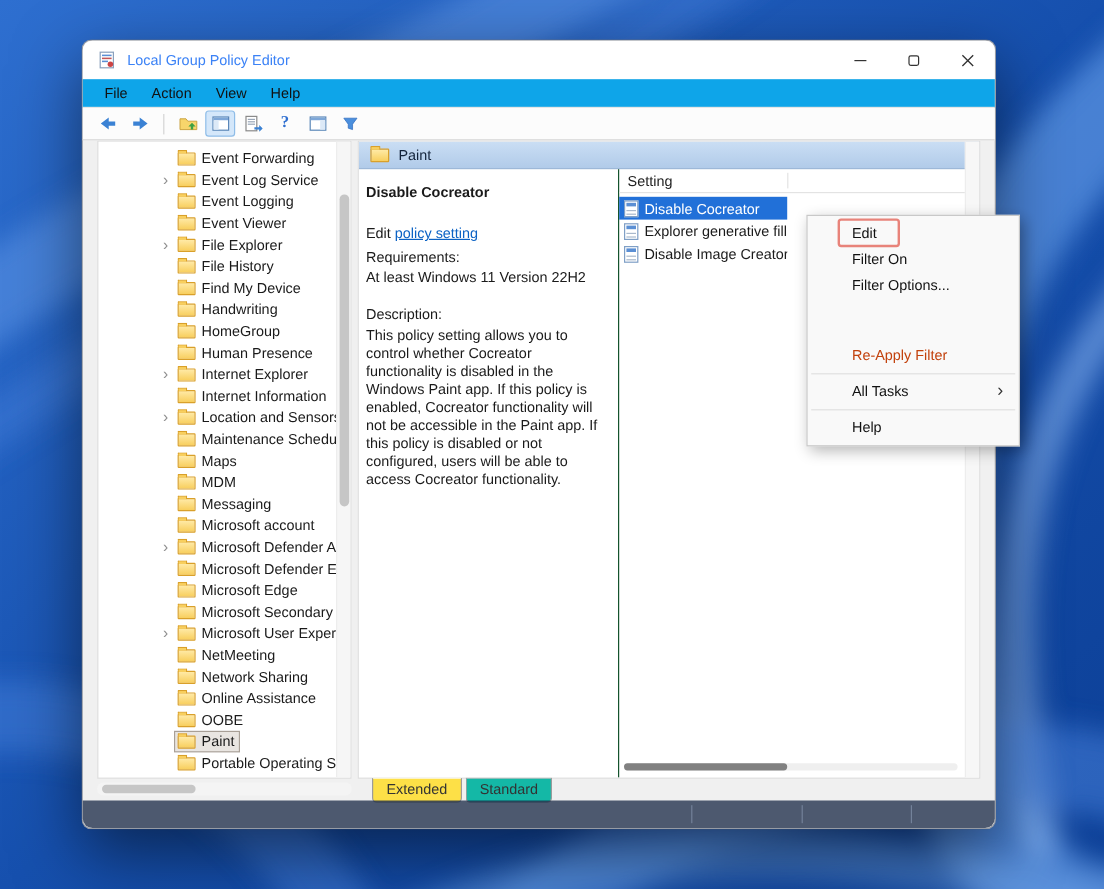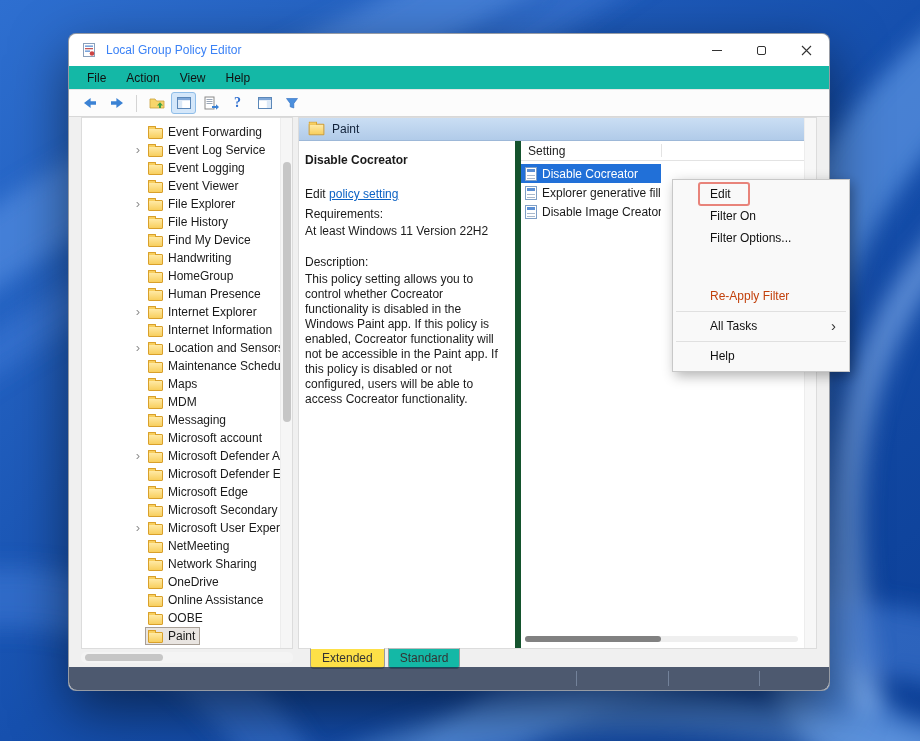--- a/index.html
+++ b/index.html
@@ -15,39 +15,39 @@
 
   .titlebar { height:32px; background:#fff; border-radius:8px 8px 0 0; display:flex; align-items:center; padding-left:12px; }
   .app-icon { width:16px; height:16px; margin-right:9px; flex:none; }
   .title-text { font-size:12px; color:#3b82f6; }
   .win-controls { margin-left:auto; display:flex; height:32px; }
   .win-btn { width:45px; height:32px; display:flex; align-items:center; justify-content:center; background:transparent; border:none; cursor:default; }
   .glyph-min { width:10px; height:1px; background:#333; display:block; }
   .glyph-max { width:9px; height:9px; border:1px solid #333; border-radius:2px; display:block; }
   .win-btn.close { border-radius:0 8px 0 0; }
 
-  .menubar { height:24px; background:#14b8a6; border-bottom:1px solid #e6e6e6; display:flex; align-items:center; padding-left:8px; }
+  .menubar { height:24px; background:#0ea5e9; border-bottom:1px solid #e6e6e6; display:flex; align-items:center; padding-left:8px; }
   .menu-bar-item { padding:3px 10px; font-size:12px; color:#111; }
 
   .toolbar { height:27px; background:#fcfcfc; border-bottom:1px solid #d8d8d8; display:flex; align-items:center; padding-left:8px; gap:2px; }
   .tb-btn { width:25px; height:22px; display:flex; align-items:center; justify-content:center; background:transparent; border:1px solid transparent; border-radius:3px; }
   .tb-btn.pressed { background:#d4e7fa; border-color:#8fbde8; }
   .tb-sep { width:1px; height:17px; background:#d4d4d4; margin:0 5px; }
   .help-glyph { color:#2f6fd0; font-weight:bold; font-size:14px; font-family:"Liberation Serif", serif; }
 
   
   .content { position:absolute; left:0; right:0; top:83px; height:532px; padding:0 12px; display:flex; }
 
   .tree-panel { width:212px; min-width:212px; background:#fff; border:1px solid #dcdcdc; position:relative; overflow:hidden; }
   .tree-list { padding-top:5px; }
   .tree-item { height:18px; display:flex; align-items:center; padding-left:48px; white-space:nowrap; }
   .expander { width:16px; flex:none; text-align:center; color:#8f8f8f; font-size:13px; line-height:16px; }
   .expander::before { content:"\203A"; visibility:hidden; }
   .tree-item.expandable .expander::before { visibility:visible; }
-  .tree-entry { display:flex; align-items:flex-end; gap:5px; padding:1px 4px 1px 2px; }
+  .tree-entry { display:flex; align-items:center; gap:5px; padding:1px 4px 1px 2px; }
   .tree-entry.selected { background:#e9e5e1; outline:1px solid #a89f96; }
   .folder { width:15px; height:11px; flex:none; background:linear-gradient(#ffeaa6,#f8cf5e); border:1px solid #d9a02a; border-radius:1px; position:relative; }
   .folder::before { content:""; position:absolute; top:-3px; left:-1px; width:6px; height:2px; background:#f8cf5e; border:1px solid #d9a02a; border-bottom:none; border-radius:1px 1px 0 0; }
   .tree-label { font-size:12px; }
   .tree-vscroll { position:absolute; right:0; top:0; bottom:0; width:12px; background:#f6f6f6; border-left:1px solid #ededed; }
   .tree-vscroll-thumb { position:absolute; left:2px; top:44px; width:8px; height:260px; background:#c6c6c6; border-radius:4px; }
 
   .splitter { width:5px; }
 
   .right-panel { flex:1; background:#fff; border:1px solid #dcdcdc; display:flex; flex-direction:column; overflow:hidden; position:relative; }
@@ -58,21 +58,21 @@
 
   .detail-pane { width:216px; min-width:216px; padding:12px 14px 0 6px; }
   .d-title { font-weight:bold; font-size:12px; }
   .d-edit { margin-top:20px; }
   .policy-link { color:#0b62c4; text-decoration:underline; cursor:pointer; }
   .d-req-label { margin-top:6px; }
   .d-req { margin-top:3px; }
   .d-desc-label { margin-top:17px; }
   .d-desc { margin-top:3px; line-height:15px; }
 
-  .settings-pane { flex:1; position:relative; border-left:6px solid #14532d; }
+  .settings-pane { flex:1; position:relative; border-left:1px solid #14532d; }
   .col-header { height:20px; line-height:20px; padding-left:7px; font-size:12px; color:#222; border-bottom:1px solid #e3e3e3; position:relative; }
   .col-header::after { content:""; position:absolute; left:140px; top:3px; bottom:3px; width:1px; background:#e3e3e3; }
   .settings-rows { padding-top:3px; }
   .setting-row { height:19px; display:flex; align-items:center; gap:5px; padding:0 4px; width:140px; white-space:nowrap; overflow:hidden; }
   .setting-row.selected { background:#2170d8; color:#fff; }
   .setting-icon { width:12px; height:14px; flex:none; background:#fff; border:1px solid #7f9fc6; position:relative; }
   .setting-icon::before { content:""; position:absolute; left:1px; right:1px; top:1px; height:3px; background:#5b8fd4; }
   .setting-icon::after { content:""; position:absolute; left:1px; right:1px; top:7px; height:1px; background:#a9b9cd; box-shadow:0 3px 0 #a9b9cd; }
   .h-scroll { position:absolute; left:4px; bottom:6px; right:18px; height:6px; background:#efefef; border-radius:3px; }
   .h-scroll-thumb { position:absolute; left:0; top:0; width:136px; height:6px; background:#818181; border-radius:3px; }
@@ -387,27 +387,20 @@
             <span class="expander"></span>
             <span class="tree-entry">
               <span class="folder"></span>
               <span class="tree-label">Network Sharing</span>
             </span>
           </div>
           <div class="tree-item">
             <span class="expander"></span>
             <span class="tree-entry">
               <span class="folder"></span>
-              <span class="tree-label">OneDrive</span>
-            </span>
-          </div>
-          <div class="tree-item">
-            <span class="expander"></span>
-            <span class="tree-entry">
-              <span class="folder"></span>
               <span class="tree-label">Online Assistance</span>
             </span>
           </div>
           <div class="tree-item">
             <span class="expander"></span>
             <span class="tree-entry">
               <span class="folder"></span>
               <span class="tree-label">OOBE</span>
             </span>
           </div>

